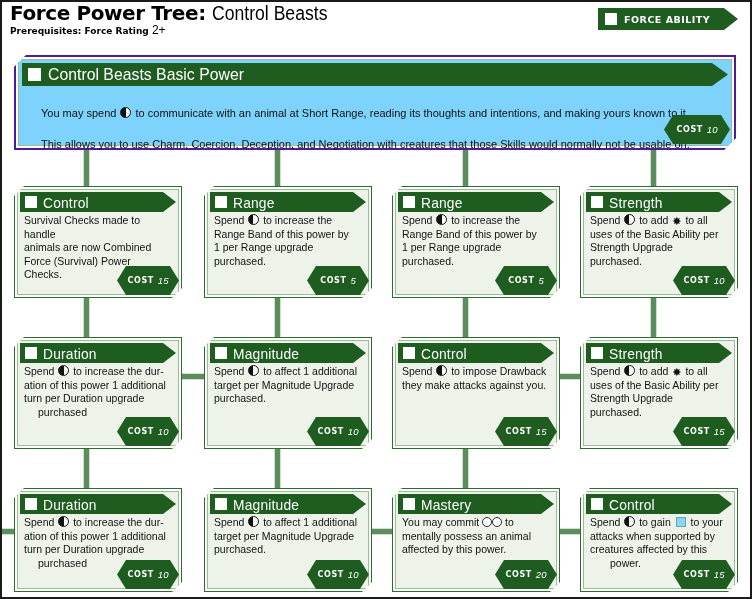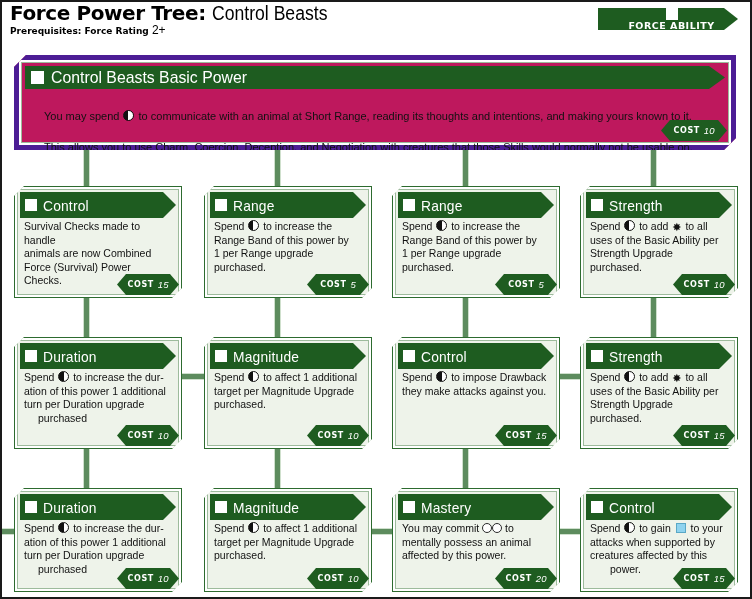--- a/index.html
+++ b/index.html
@@ -40,21 +40,20 @@
   }
 
   
   .badge{
     position:absolute;right:14px;top:8px;
     height:22px;width:140px;
     background:#1e5c20;
     display:flex;align-items:center;
     -webkit-clip-path:polygon(0 0,calc(100% - 14px) 0,100% 50%,calc(100% - 14px) 100%,0 100%);
     clip-path:polygon(0 0,calc(100% - 14px) 0,100% 50%,calc(100% - 14px) 100%,0 100%);
-    flex-direction:column;
   }
   .badge .chk{
     width:12px;height:12px;background:#fff;margin-left:7px;flex:0 0 auto;
   }
   .badge .lbl{
     font-family:"DejaVu Sans",sans-serif;font-weight:bold;
     font-size:9.5px;letter-spacing:.5px;color:#fff;margin-left:7px;
     white-space:nowrap;
   }
 
@@ -65,21 +64,21 @@
     border:1px solid #2d6b2f;
     box-shadow:inset 0 0 0 2px #ffffff, inset 0 0 0 3px #9dbb9c;
     box-sizing:border-box;
     -webkit-clip-path:polygon(10px 0,100% 0,100% calc(100% - 10px),calc(100% - 10px) 100%,0 100%,0 10px);
     clip-path:polygon(10px 0,100% 0,100% calc(100% - 10px),calc(100% - 10px) 100%,0 100%,0 10px);
   }
   .card-inner{
     position:absolute;left:5px;top:5px;right:5px;bottom:5px;
   }
   .card-head{
-    position:relative;height:26px;background:#1e5c20;
+    position:relative;height:20px;background:#1e5c20;
     display:flex;align-items:center;
     -webkit-clip-path:polygon(0 0,calc(100% - 13px) 0,100% 50%,calc(100% - 13px) 100%,0 100%);
     clip-path:polygon(0 0,calc(100% - 13px) 0,100% 50%,calc(100% - 13px) 100%,0 100%);
   }
   .card-head .chk{width:12px;height:12px;background:#fff;margin-left:5px;flex:0 0 auto;}
   .card-head .ttl{
     font-family:"Liberation Sans Narrow","Liberation Sans",sans-serif;
     font-size:15px;font-weight:normal;color:#fff;margin-left:6px;
     white-space:nowrap;letter-spacing:.2px;
     transform:scaleX(.92);transform-origin:left;display:inline-block;
@@ -87,38 +86,38 @@
   .card-body{
     font-family:"Liberation Sans Narrow","Liberation Sans",sans-serif;
     font-size:10.5px;line-height:13.5px;color:#111;
     padding:2px 6px 0 4px;
   }
   .card-body p{margin:0;}
 
   
   .cost{
     position:absolute;right:2px;bottom:2px;
-    height:21px;min-width:62px;background:#1e5c20;
+    height:29px;min-width:62px;background:#1e5c20;
     display:flex;align-items:center;justify-content:center;
     -webkit-clip-path:polygon(9px 0,calc(100% - 9px) 0,100% 50%,calc(100% - 9px) 100%,9px 100%,0 50%);
     clip-path:polygon(9px 0,calc(100% - 9px) 0,100% 50%,calc(100% - 9px) 100%,9px 100%,0 50%);
   }
   .cost .ct{
     font-family:"DejaVu Sans",sans-serif;font-weight:bold;font-size:8px;
     color:#fff;letter-spacing:.6px;white-space:nowrap;
   }
   .cost .cv{
     font-family:"Liberation Sans",sans-serif;font-weight:normal;font-size:9.5px;
     color:#fff;margin-left:4px;font-style:italic;
   }
 
   
   .basic{
     position:absolute;left:14px;top:55px;width:722px;height:95px;
-    background:#be185d;border:5px solid #4c1d95;box-sizing:border-box;
+    background:#7dd3fc;border:2px solid #4c1d95;box-sizing:border-box;
     box-shadow:inset 0 0 0 2px #ffffff, inset 0 0 0 3px #9dbb9c;
     -webkit-clip-path:polygon(12px 0,100% 0,100% calc(100% - 12px),calc(100% - 12px) 100%,0 100%,0 12px);
     clip-path:polygon(12px 0,100% 0,100% calc(100% - 12px),calc(100% - 12px) 100%,0 100%,0 12px);
   }
   .basic-inner{position:absolute;left:6px;top:6px;right:6px;bottom:6px;}
   .basic-head{
     height:23px;background:#1e5c20;display:flex;align-items:center;
     -webkit-clip-path:polygon(0 0,calc(100% - 16px) 0,100% 50%,calc(100% - 16px) 100%,0 100%);
     clip-path:polygon(0 0,calc(100% - 16px) 0,100% 50%,calc(100% - 16px) 100%,0 100%);
   }

